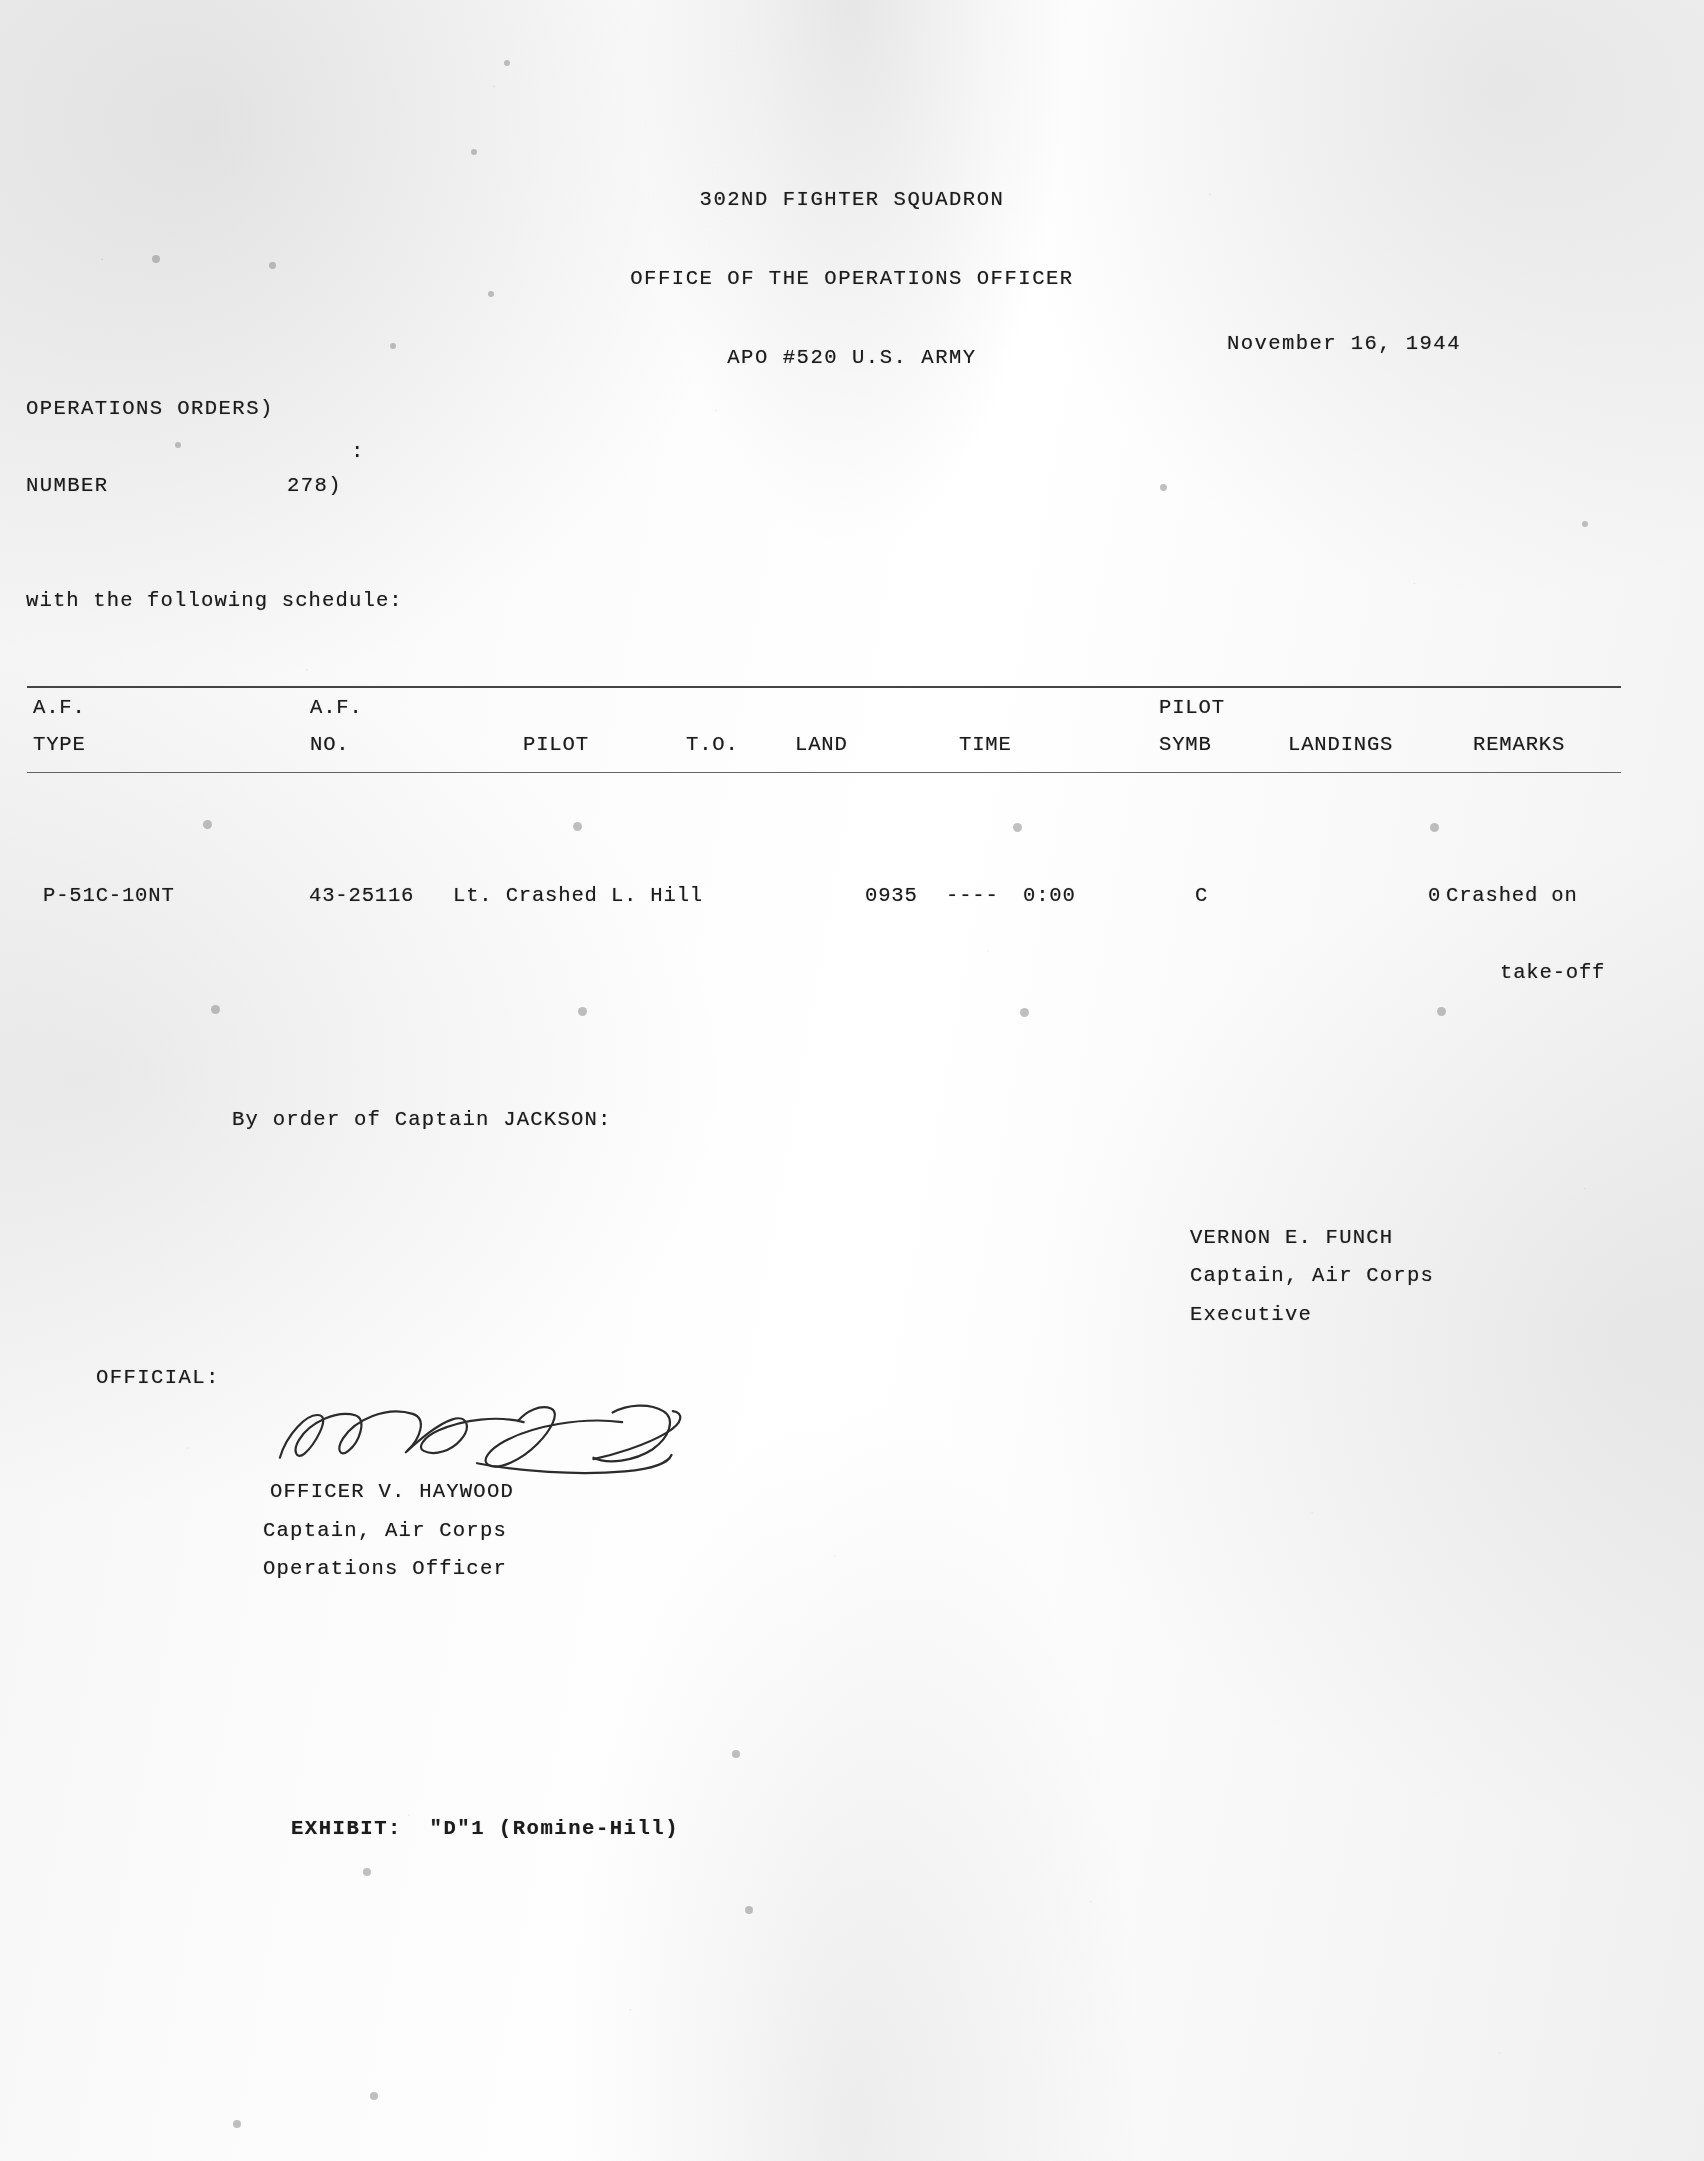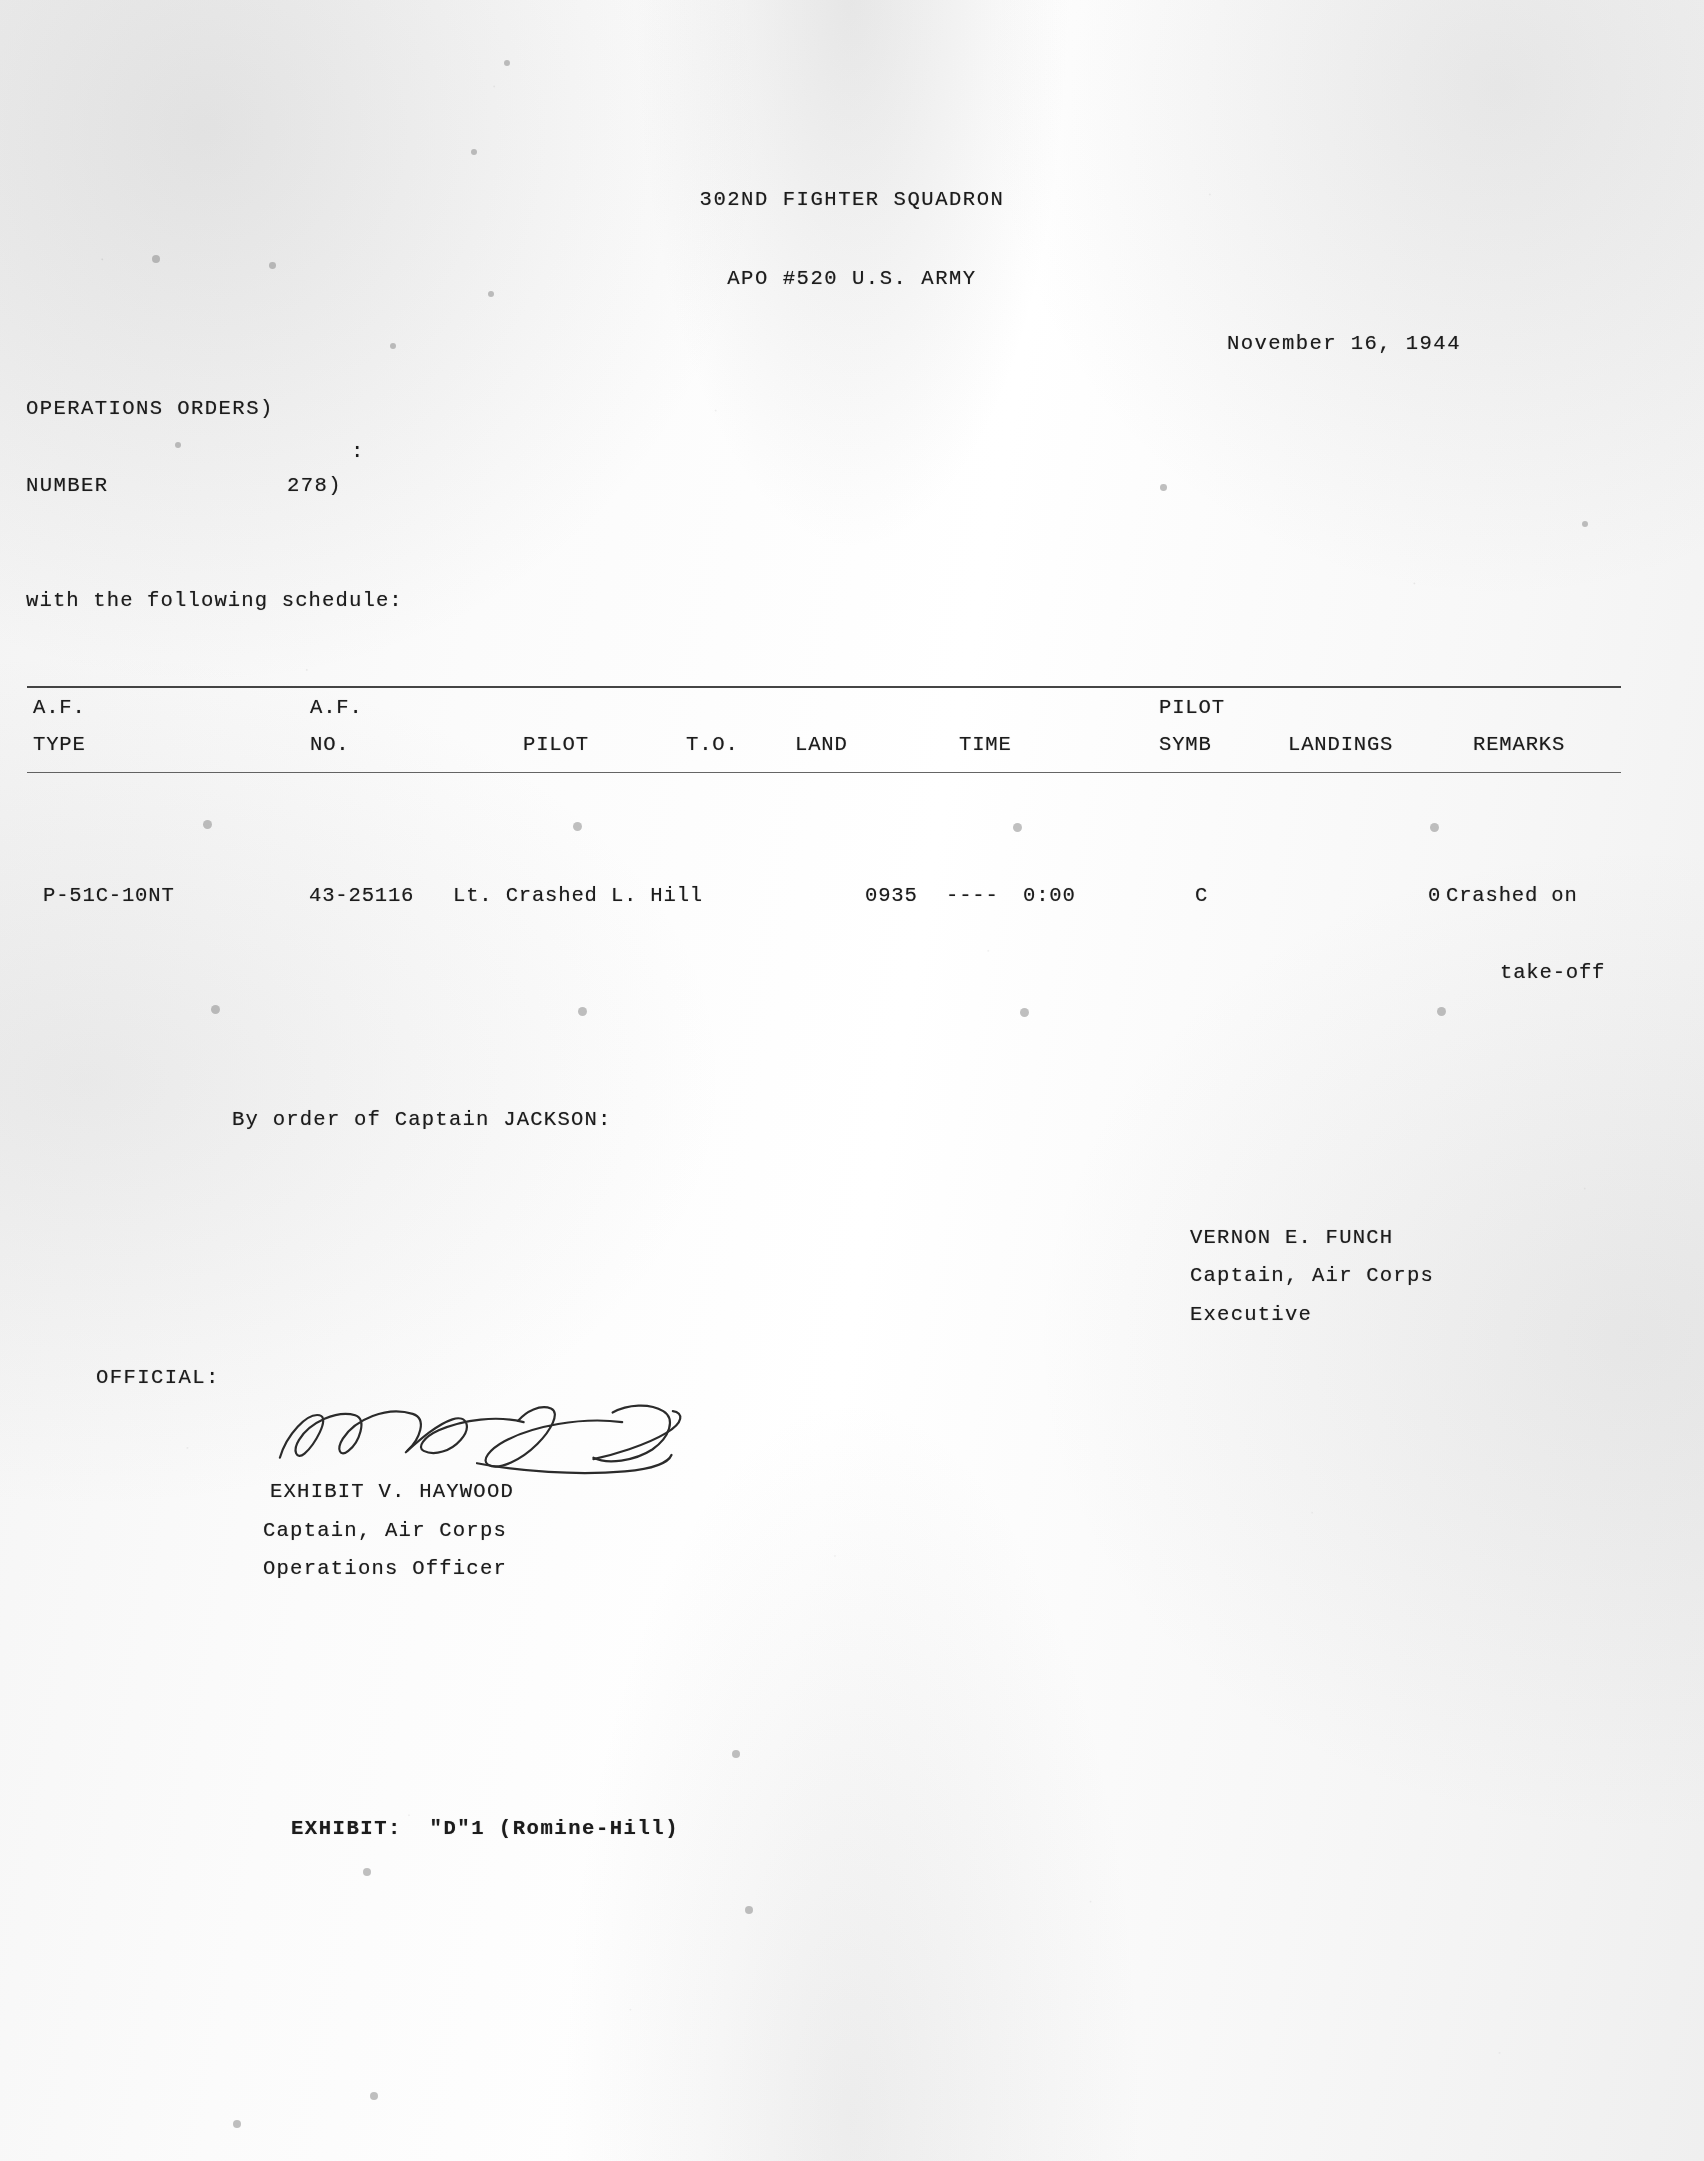--- a/index.html
+++ b/index.html
@@ -120,20 +120,21 @@
   <div class="speck" style="left:732px; top:1750px;width:8.2px; height:8.2px;"></div>
   <div class="speck" style="left:363px;  top:1868px;width:8.2px; height:8.2px;"></div>
   <div class="speck" style="left:745px; top:1906px;width:8.2px; height:8.2px;"></div>
   <div class="speck" style="left:370px;  top:2092px;width:8.2px; height:8.2px;"></div>
   <div class="speck" style="left:233px;  top:2120px;width:8.2px; height:8.2px;"></div>
 
   <div class="doc">
 
     <div class="t header" style="top:134px; letter-spacing:1.5px;">
       <div>302ND FIGHTER SQUADRON</div>
+      <div>OFFICE OF THE OPERATIONS OFFICER</div>
       <div>APO #520 U.S. ARMY</div>
     </div>
 
     <div class="t" style="left:1227px; top:331px; letter-spacing:1.4px;">November 16, 1944</div>
 
     <div class="t" style="left:26px; top:396px; letter-spacing:1.4px;">OPERATIONS ORDERS)</div>
     <div class="t" style="left:351px; top:439px;">:</div>
     <div class="t" style="left:26px; top:473px; letter-spacing:1.4px;">NUMBER</div>
     <div class="t" style="left:287px; top:473px; letter-spacing:1.4px;">278)</div>
 
@@ -180,21 +181,21 @@
       <g fill="none" stroke="#2b2b2b" stroke-width="3.2" stroke-linecap="round">
         <path d="M12,96 C22,62 52,30 70,34 C86,38 62,78 48,90 C36,100 30,86 40,70 C56,44 96,26 122,34 C140,40 128,74 112,86 C100,96 94,84 104,68 C122,40 168,20 206,32 C228,39 216,70 198,86"></path>
         <path d="M196,88 C214,72 240,48 264,40 C286,33 292,52 276,70 C262,86 238,94 222,86 C212,81 222,66 244,56 C280,40 330,34 368,44"></path>
         <path d="M360,42 C372,28 392,18 408,24 C422,30 408,56 388,76 C366,98 332,116 316,106 C306,100 318,84 340,72 C380,50 452,36 512,44"></path>
         <path d="M498,30 C520,18 552,16 572,28 C590,39 582,66 556,84 C530,101 490,106 470,96"></path>
         <path d="M470,98 C498,92 546,78 576,60 C602,45 602,30 586,28"></path>
         <path d="M300,104 C360,116 446,122 516,116 C560,112 580,102 584,92"></path>
       </g>
     </svg>
 
-    <div class="t" style="left:270px; top:1479px; letter-spacing:1.2px;">EXHIBIT V. HAYWOOD</div>
+    <div class="t" style="left:270px; top:1479px; letter-spacing:1.2px;">OFFICER V. HAYWOOD</div>
     <div class="t" style="left:263px; top:1518px; letter-spacing:1.2px;">Captain, Air Corps</div>
     <div class="t" style="left:263px; top:1556px; letter-spacing:1.2px;">Operations Officer</div>
 
     <div class="t" style="left:291px; top:1816px; letter-spacing:1.5px; font-weight:700;">EXHIBIT:  "D"1 (Romine-Hill)</div>
 
   </div>
 </div>
 
 
 </body></html>

